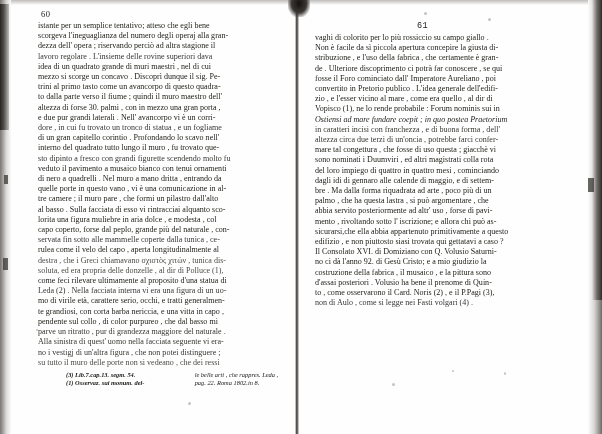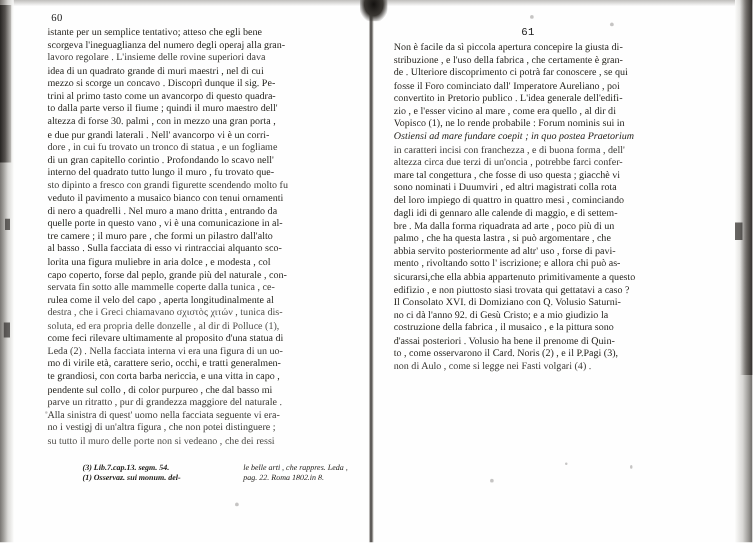--- a/index.html
+++ b/index.html
@@ -118,20 +118,21 @@
 <body>
 
 <div class="scan">
 
   <div class="page page-left">
     <div class="folio folio-left">60</div>
     <div class="textblock">
       <p>
         <span class="ln f1">istante per un semplice tentativo; atteso che egli bene</span>
         <span class="ln f1">scorgeva l'ineguaglianza del numero degli operaj alla gran-</span>
+        <span class="ln f1">dezza dell' opera ; riservando perciò ad altra stagione il</span>
         <span class="ln f2">lavoro regolare . L'insieme delle rovine superiori dava</span>
         <span class="ln f1">idea di un quadrato grande di muri maestri , nel di cui</span>
         <span class="ln f1">mezzo si scorge un concavo . Discoprì dunque il sig. Pe-</span>
         <span class="ln f1">trini al primo tasto come un avancorpo di questo quadra-</span>
         <span class="ln f1">to dalla parte verso il fiume ; quindi il muro maestro dell'</span>
         <span class="ln f1">altezza di forse 30. palmi , con in mezzo una gran porta ,</span>
         <span class="ln f1">e due pur grandi laterali . Nell' avancorpo vi è un corri-</span>
         <span class="ln f2">dore , in cui fu trovato un tronco di statua , e un fogliame</span>
         <span class="ln f1">di un gran capitello corintio . Profondando lo scavo nell'</span>
         <span class="ln f1">interno del quadrato tutto lungo il muro , fu trovato que-</span>
@@ -170,20 +171,21 @@
           <div class="fn-line fn-i">pag. 22. Roma 1802.in 8.</div>
         </div>
       </div>
     </div>
   </div>
 
   <div class="page page-right">
     <div class="folio folio-right">61</div>
     <div class="textblock">
       <p>
+        <span class="ln f1">vaghi di colorito per lo più rossiccio su campo giallo .</span>
         <span class="ln f1">Non è facile da sì piccola apertura concepire la giusta di-</span>
         <span class="ln f1">stribuzione , e l'uso della fabrica , che certamente è gran-</span>
         <span class="ln f1">de . Ulteriore discoprimento ci potrà far conoscere , se qui</span>
         <span class="ln f1">fosse il Foro cominciato dall' Imperatore Aureliano , poi</span>
         <span class="ln f1">convertito in Pretorio publico . L'idea generale dell'edifi-</span>
         <span class="ln f1">zio , e l'esser vicino al mare , come era quello , al dir di</span>
         <span class="ln f1"><span>Vopisco (1), ne lo rende probabile : Forum nominis sui in</span></span>
         <span class="ln f1 ital">Ostiensi ad mare fundare coepit ; in quo postea Praetorium</span>
         <span class="ln f2">in caratteri incisi con franchezza , e di buona forma , dell'</span>
         <span class="ln f2">altezza circa due terzi di un'oncia , potrebbe farci confer-</span>

